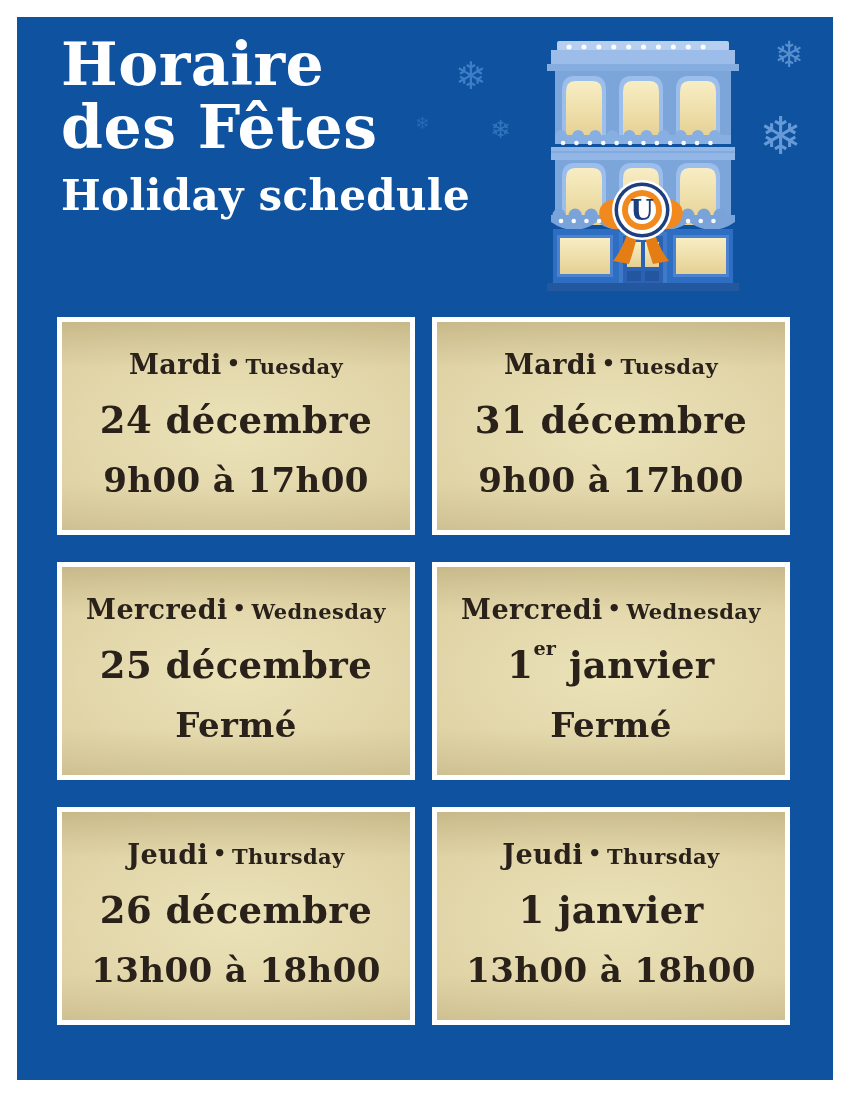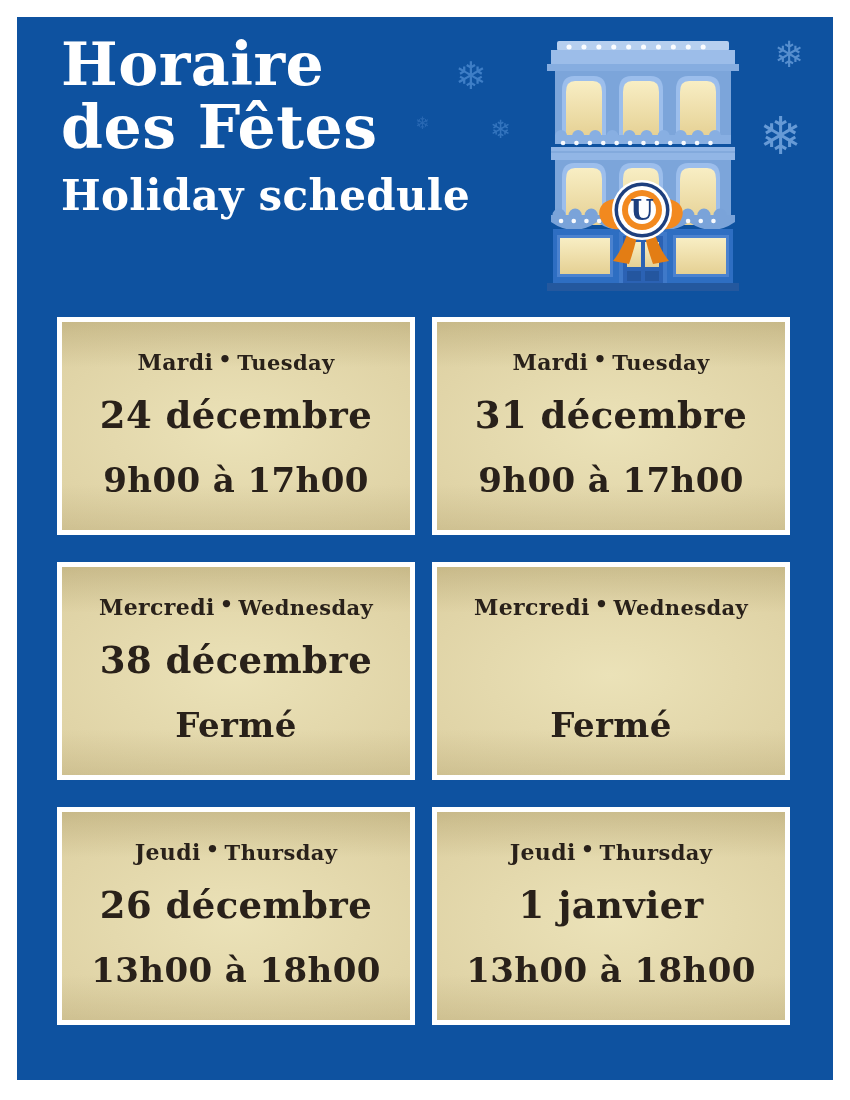--- a/index.html
+++ b/index.html
@@ -38,21 +38,21 @@
   }
   .card {
     position:relative; height:218px;
     border:5px solid #ffffff;
     background:
       linear-gradient(180deg, rgba(120,100,45,.20) 0%, rgba(255,255,255,0) 22%, rgba(255,255,255,0) 78%, rgba(120,100,45,.14) 100%),
       radial-gradient(130% 115% at 50% 52%, #ebe2b8 0%, #ddd0a2 55%, #c8b77d 100%);
     text-align:center; color:#29211a;
   }
   .day-line { margin-top:27px; font-weight:700; letter-spacing:.4px; }
-  .day-fr  { font-size:22px; }
+  .day-fr  { font-size:27px; }
   .bullet  { font-size:21px; position:relative; top:-4px; margin:0 5px; }
   .day-en  { font-size:21px;text-align:center; }
   .date    { margin-top:18px; font-size:37px; font-weight:700; letter-spacing:.4px; }
   .date sup { font-size:.52em; position:relative; top:-.48em; letter-spacing:0; }
   .hours   { position:absolute; left:0; right:0; bottom:30px; font-size:34px; font-weight:700; letter-spacing:.4px; }
 </style>
 </head>
 <body>
 
 <div class="page">
@@ -176,28 +176,31 @@
           <span>31 décembre</span><sup></sup><span></span>
         </div>
         <div class="hours">9h00 à 17h00</div>
       </div>
 
       <div class="card">
         <div class="day-line">
           <span class="day-fr">Mercredi</span><span class="bullet">•</span><span class="day-en">Wednesday</span>
         </div>
         <div class="date">
-          <span>38 décembre</span><sup></sup><span></span>
+          <span>25 décembre</span><sup></sup><span></span>
         </div>
         <div class="hours">Fermé</div>
       </div>
 
       <div class="card">
         <div class="day-line">
           <span class="day-fr">Mercredi</span><span class="bullet">•</span><span class="day-en">Wednesday</span>
+        </div>
+        <div class="date">
+          <span>1</span><sup>er</sup><span> janvier</span>
         </div>
         <div class="hours">Fermé</div>
       </div>
 
       <div class="card">
         <div class="day-line">
           <span class="day-fr">Jeudi</span><span class="bullet">•</span><span class="day-en">Thursday</span>
         </div>
         <div class="date">
           <span>26 décembre</span><sup></sup><span></span>

